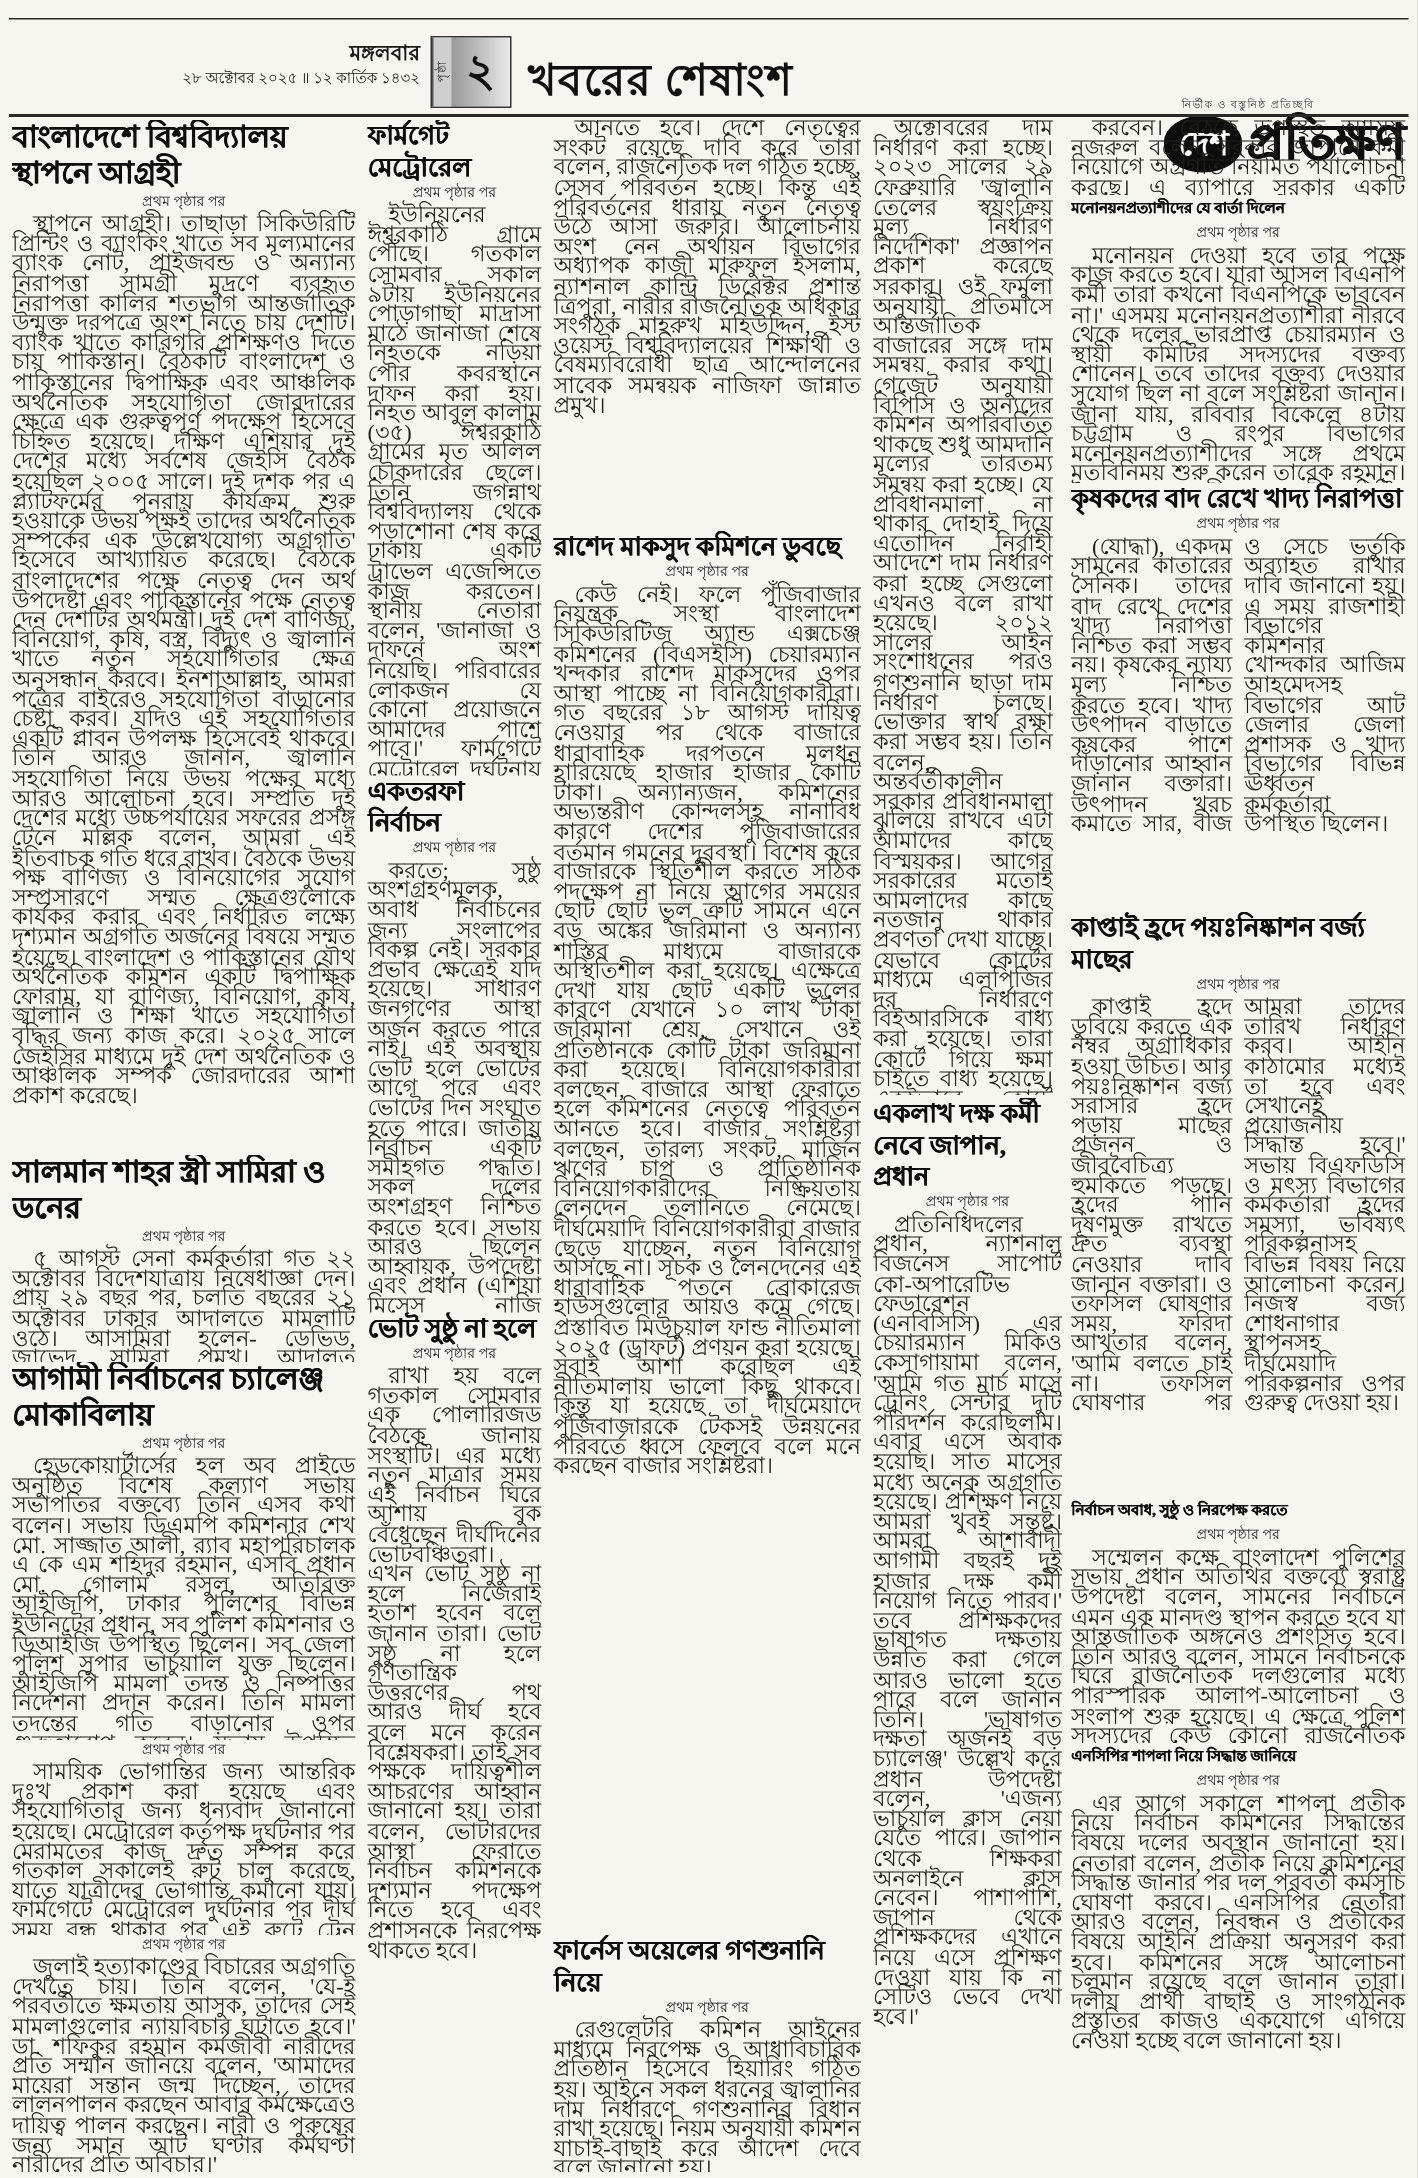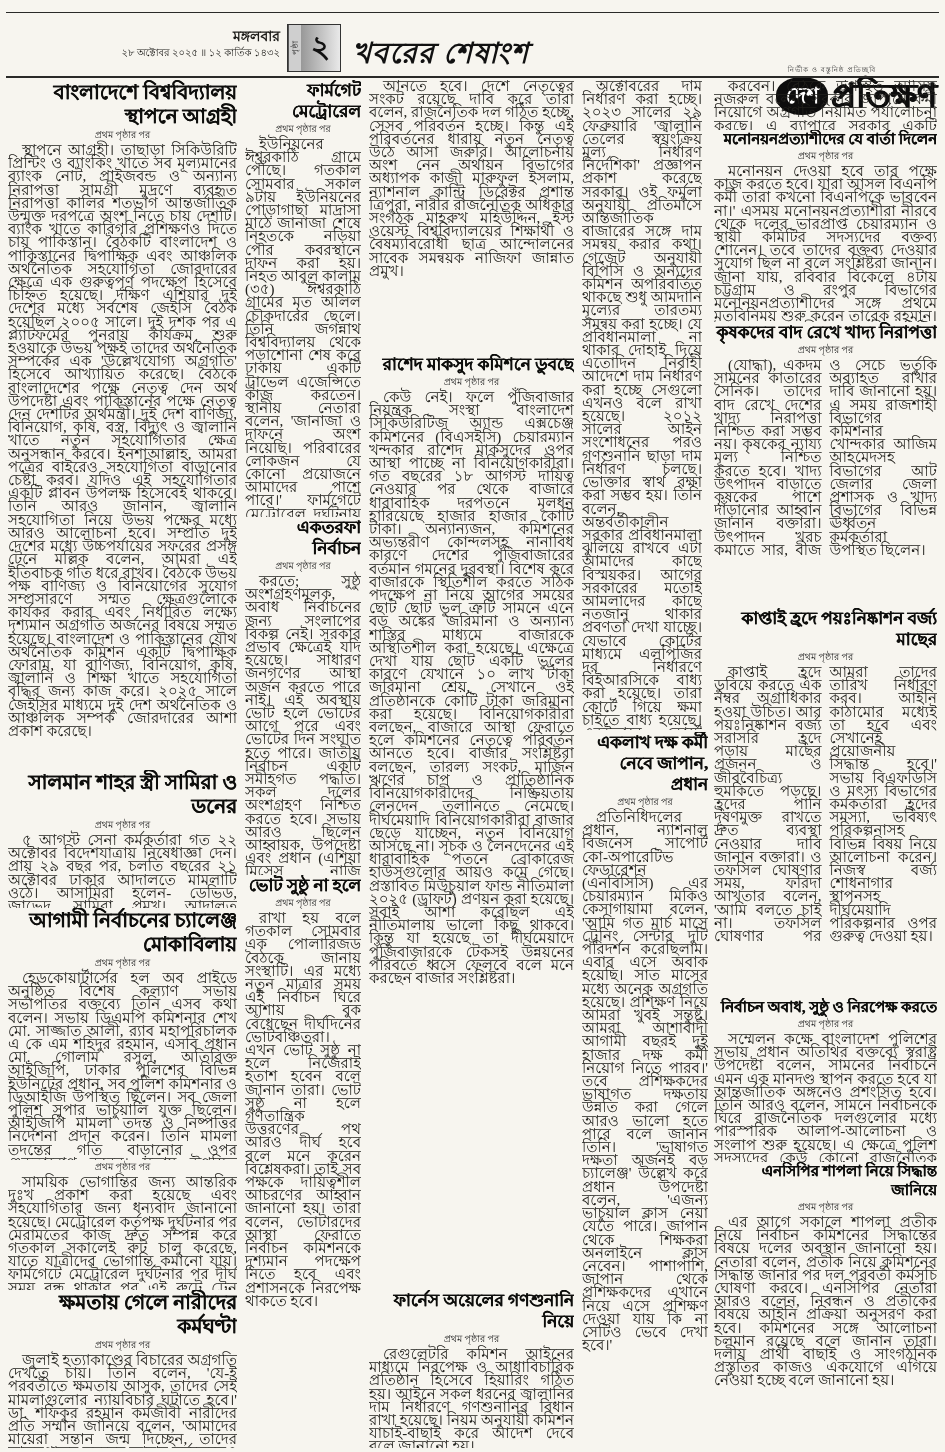--- a/index.html
+++ b/index.html
@@ -27,41 +27,41 @@
     border:1px solid #333;
     display:flex;align-items:center;
   }
   .pagebox-label{
     writing-mode:vertical-rl;transform:rotate(180deg);
     font-size:8px;letter-spacing:1px;color:#222;
     border-right:1px solid #555;height:100%;box-sizing:border-box;
     display:flex;align-items:center;justify-content:center;width:13px;background:#cfcfcf;
   }
   .pagebox-num{flex:1;text-align:center;font-size:30px;font-weight:bold;color:#111;}
-  .section-title{position:absolute;left:352px;top:30px;font-size:29px;font-weight:bold;color:#111;letter-spacing:1px;font-style:italic;}
+  .section-title{position:absolute;left:352px;top:30px;font-size:29px;font-weight:bold;color:#111;letter-spacing:1px;}
   .masthead{position:absolute;right:8px;top:20px;text-align:center;width:210px;margin-top:44px;}
   .tagline{font-size:7px;color:#333;letter-spacing:1px;margin-bottom:1px;}
   .logo{display:flex;align-items:center;justify-content:flex-end;gap:3px;}
   .logo-badge{
     display:inline-flex;align-items:center;justify-content:center;
     width:52px;height:38px;border-radius:50% / 46%;
     background:#0d0d0d;color:#fff;font-size:22px;font-weight:bold;
   }
   .logo-rest{
     color:#0d0d0d;font-size:33px;font-weight:bold;line-height:36px;
     text-shadow:0.6px 0 #0d0d0d, -0.6px 0 #0d0d0d;
   }
 
   
   .story{position:absolute;overflow:hidden;}
-  .hl{margin:0 0 1px 0;text-align:right;font-weight:bold;color:#0e0e0c;
+  .hl{margin:0 0 1px 0;text-align:left;font-weight:bold;color:#0e0e0c;
       text-shadow:0.4px 0 currentColor;}
   .hl20{font-size:20px;line-height:24px;}
   .hl17{font-size:17px;line-height:21px;}
-  .hl16{font-size:15px;line-height:19px;}
+  .hl16{font-size:10px;line-height:19px;}
   .cont{text-align:center;font-size:9.5px;line-height:12px;margin:1px 0 3px 0;color:#222;}
   .body{
     margin:0;font-size:15px;line-height:13.2px;text-align:justify;
     text-indent:14px;color:#21201c;
     word-break:break-word;
   }
   .cols2 .body{column-count:2;column-gap:8px;}
 </style>
 </head>
 <body>
@@ -109,21 +109,20 @@
     <div class="cont">প্রথম পৃষ্ঠার পর</div>
     <p class="body">হেডকোয়ার্টার্সের হল অব প্রাইডে অনুষ্ঠিত বিশেষ কল্যাণ সভায় সভাপতির বক্তব্যে তিনি এসব কথা বলেন। সভায় ডিএমপি কমিশনার শেখ মো. সাজ্জাত আলী, র‍্যাব মহাপরিচালক এ কে এম শহিদুর রহমান, এসবি প্রধান মো. গোলাম রসুল, অতিরিক্ত আইজিপি, ঢাকার পুলিশের বিভিন্ন ইউনিটের প্রধান, সব পুলিশ কমিশনার ও ডিআইজি উপস্থিত ছিলেন। সব জেলা পুলিশ সুপার ভার্চুয়ালি যুক্ত ছিলেন। আইজিপি মামলা তদন্ত ও নিষ্পত্তির নির্দেশনা প্রদান করেন। তিনি মামলা তদন্তের গতি বাড়ানোর ওপর গুরুত্বারোপ করেন। সভায় উপস্থিত পুলিশ কর্মকর্তারা ও অনলাইনে সংযুক্ত জেলা পুলিশ সুপাররা প্রশাসনিক ও অপারেশনাল বিষয়ে আইজিপির সঙ্গে মতবিনিময় করেন।</p>
   </article>
 
   <article class="story" style="left:8px;top:1160px;width:229px;height:130px">
     <div class="cont">প্রথম পৃষ্ঠার পর</div>
     <p class="body">সাময়িক ভোগান্তির জন্য আন্তরিক দুঃখ প্রকাশ করা হয়েছে এবং সহযোগিতার জন্য ধন্যবাদ জানানো হয়েছে। মেট্রোরেল কর্তৃপক্ষ দুর্ঘটনার পর মেরামতের কাজ দ্রুত সম্পন্ন করে গতকাল সকালেই রুট চালু করেছে, যাতে যাত্রীদের ভোগান্তি কমানো যায়। ফার্মগেটে মেট্রোরেল দুর্ঘটনার পর দীর্ঘ সময় বন্ধ থাকার পর এই রুটে ট্রেন চলাচল পুনরায় শুরু হওয়ায় যাত্রীদের মধ্যে স্বস্তি ফিরেছে। কর্তৃপক্ষ আরও সতর্কতা অবলম্বন করার প্রতিশ্রুতি দিয়েছে। উল্লেখ্য, রবিবার দুপুর সোয়া ১২টার দিকে ফার্মগেট স্টেশনের কাছে প্যাড ছিটকে পড়ে পথচারী আবুল কালাম নিহত হন। এই ঘটনায় মতিঝিল রুটের মেট্রোরেল চলাচল তখন বন্ধ রাখা হয়েছিল।</p>
   </article>
 
   <article class="story" style="left:8px;top:1290px;width:229px;height:158px">
-    <h2 class="hl hl20">ক্ষমতায় গেলে নারীদের কর্মঘণ্টা</h2>
     <div class="cont">প্রথম পৃষ্ঠার পর</div>
     <p class="body">জুলাই হত্যাকাণ্ডের বিচারের অগ্রগতি দেখতে চায়। তিনি বলেন, 'যে-ই পরবর্তীতে ক্ষমতায় আসুক, তাদের সেই মামলাগুলোর ন্যায়বিচার ঘটাতে হবে।' ডা. শফিকুর রহমান কর্মজীবী নারীদের প্রতি সম্মান জানিয়ে বলেন, 'আমাদের মায়েরা সন্তান জন্ম দিচ্ছেন, তাদের লালনপালন করছেন আবার কর্মক্ষেত্রেও দায়িত্ব পালন করছেন। নারী ও পুরুষের জন্য সমান আট ঘণ্টার কর্মঘণ্টা নারীদের প্রতি অবিচার।'</p>
   </article>
 
   <article class="story" style="left:245px;top:80px;width:116px;height:437px">
     <h2 class="hl hl17">ফার্মগেট মেট্রোরেল</h2>
     <div class="cont">প্রথম পৃষ্ঠার পর</div>
     <p class="body">ইউনিয়নের ঈশ্বরকাঠি গ্রামে পৌঁছে। গতকাল সোমবার সকাল ৯টায় ইউনিয়নের পোড়াগাছা মাদ্রাসা মাঠে জানাজা শেষে নিহতকে নড়িয়া পৌর কবরস্থানে দাফন করা হয়। নিহত আবুল কালাম (৩৫) ঈশ্বরকাঠি গ্রামের মৃত অলিল চৌকদারের ছেলে। তিনি জগন্নাথ বিশ্ববিদ্যালয় থেকে পড়াশোনা শেষ করে ঢাকায় একটি ট্রাভেল এজেন্সিতে কাজ করতেন। স্থানীয় নেতারা বলেন, 'জানাজা ও দাফনে অংশ নিয়েছি। পরিবারের লোকজন যে কোনো প্রয়োজনে আমাদের পাশে পাবে।' ফার্মগেটে মেট্রোরেল দুর্ঘটনায় এক পরিবার হারালেন প্রাণের মানুষ। সরকারি তদারকি ও নিরাপত্তা প্রক্রিয়ার ঘাটতি নিয়ে জনসাধারণের মধ্যে উদ্বেগ ও ক্ষোভ আরও বৃদ্ধি পেয়েছে।</p>
   </article>
 

